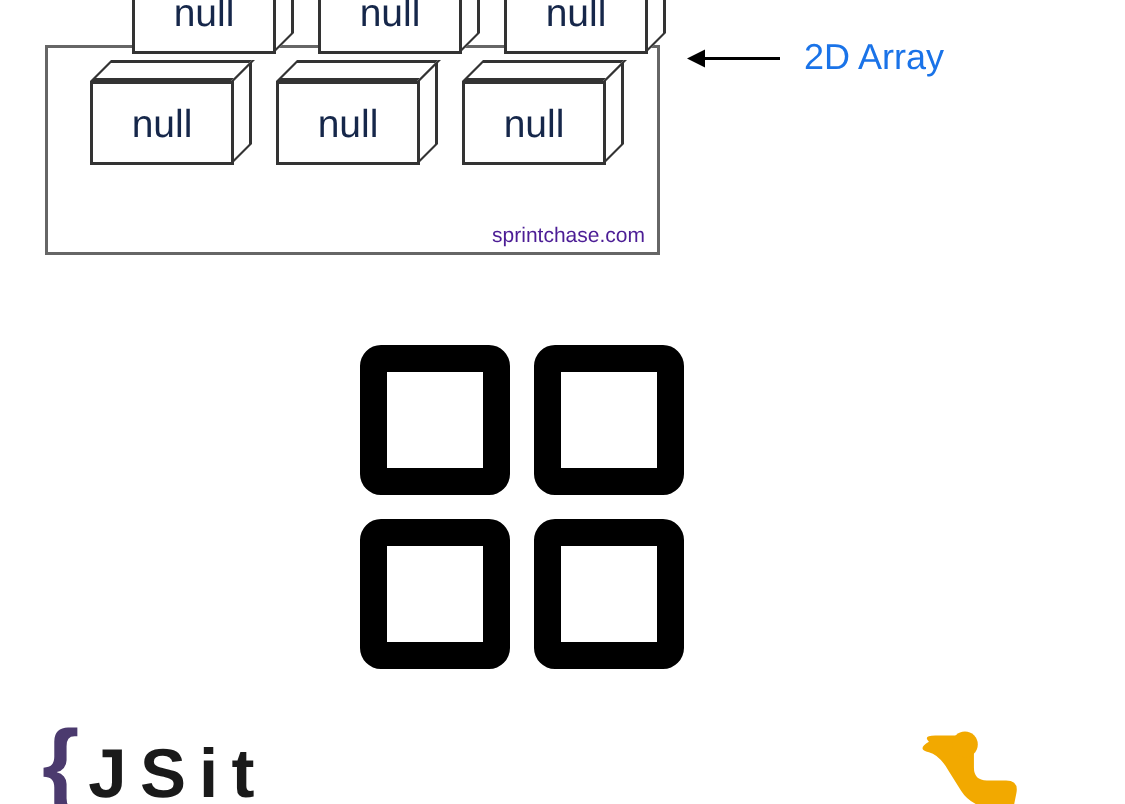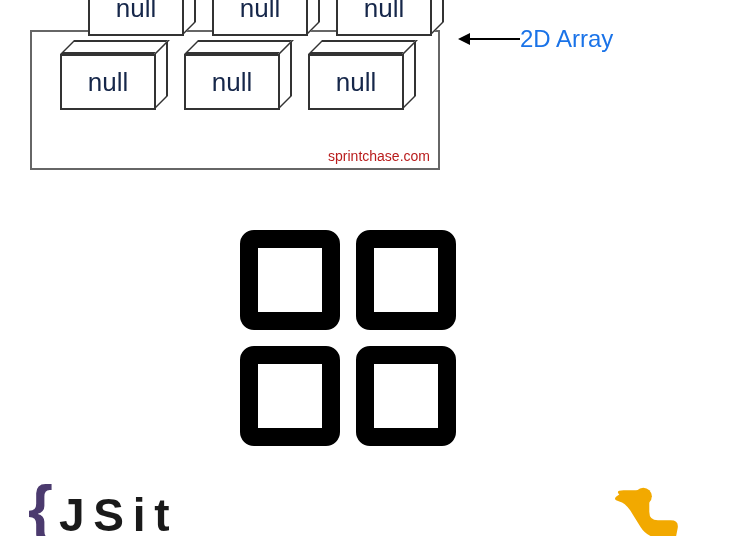--- a/index.html
+++ b/index.html
@@ -87,21 +87,21 @@
       background: #fff;
       transform: skewY(-45deg);
       transform-origin: top left;
     }
 
     .watermark {
       position: absolute;
       right: 8px;
       bottom: 4px;
       font-size: 14px;
-      color: #b91c1c;
+      color: #4c1d95;
       font-family: "Segoe UI", Arial, sans-serif;
     }
 
     
     .arrow-wrap {
       position: absolute;
       left: 460px;
       top: 25px;
       display: flex;
       align-items: center;
@@ -115,21 +115,21 @@
     .arrow-line::before {
       content: "";
       position: absolute;
       left: -2px;
       top: -5px;
       border-right: 12px solid #000;
       border-top: 6px solid transparent;
       border-bottom: 6px solid transparent;
     }
     .arrow-label {
-      margin-left: 0;
+      margin-left: 16px;
       font-size: 24px;
       color: #1a73e8;
       font-weight: 500;
     }
 
     
     .grid-icon {
       position: absolute;
       left: 240px;
       top: 230px;

